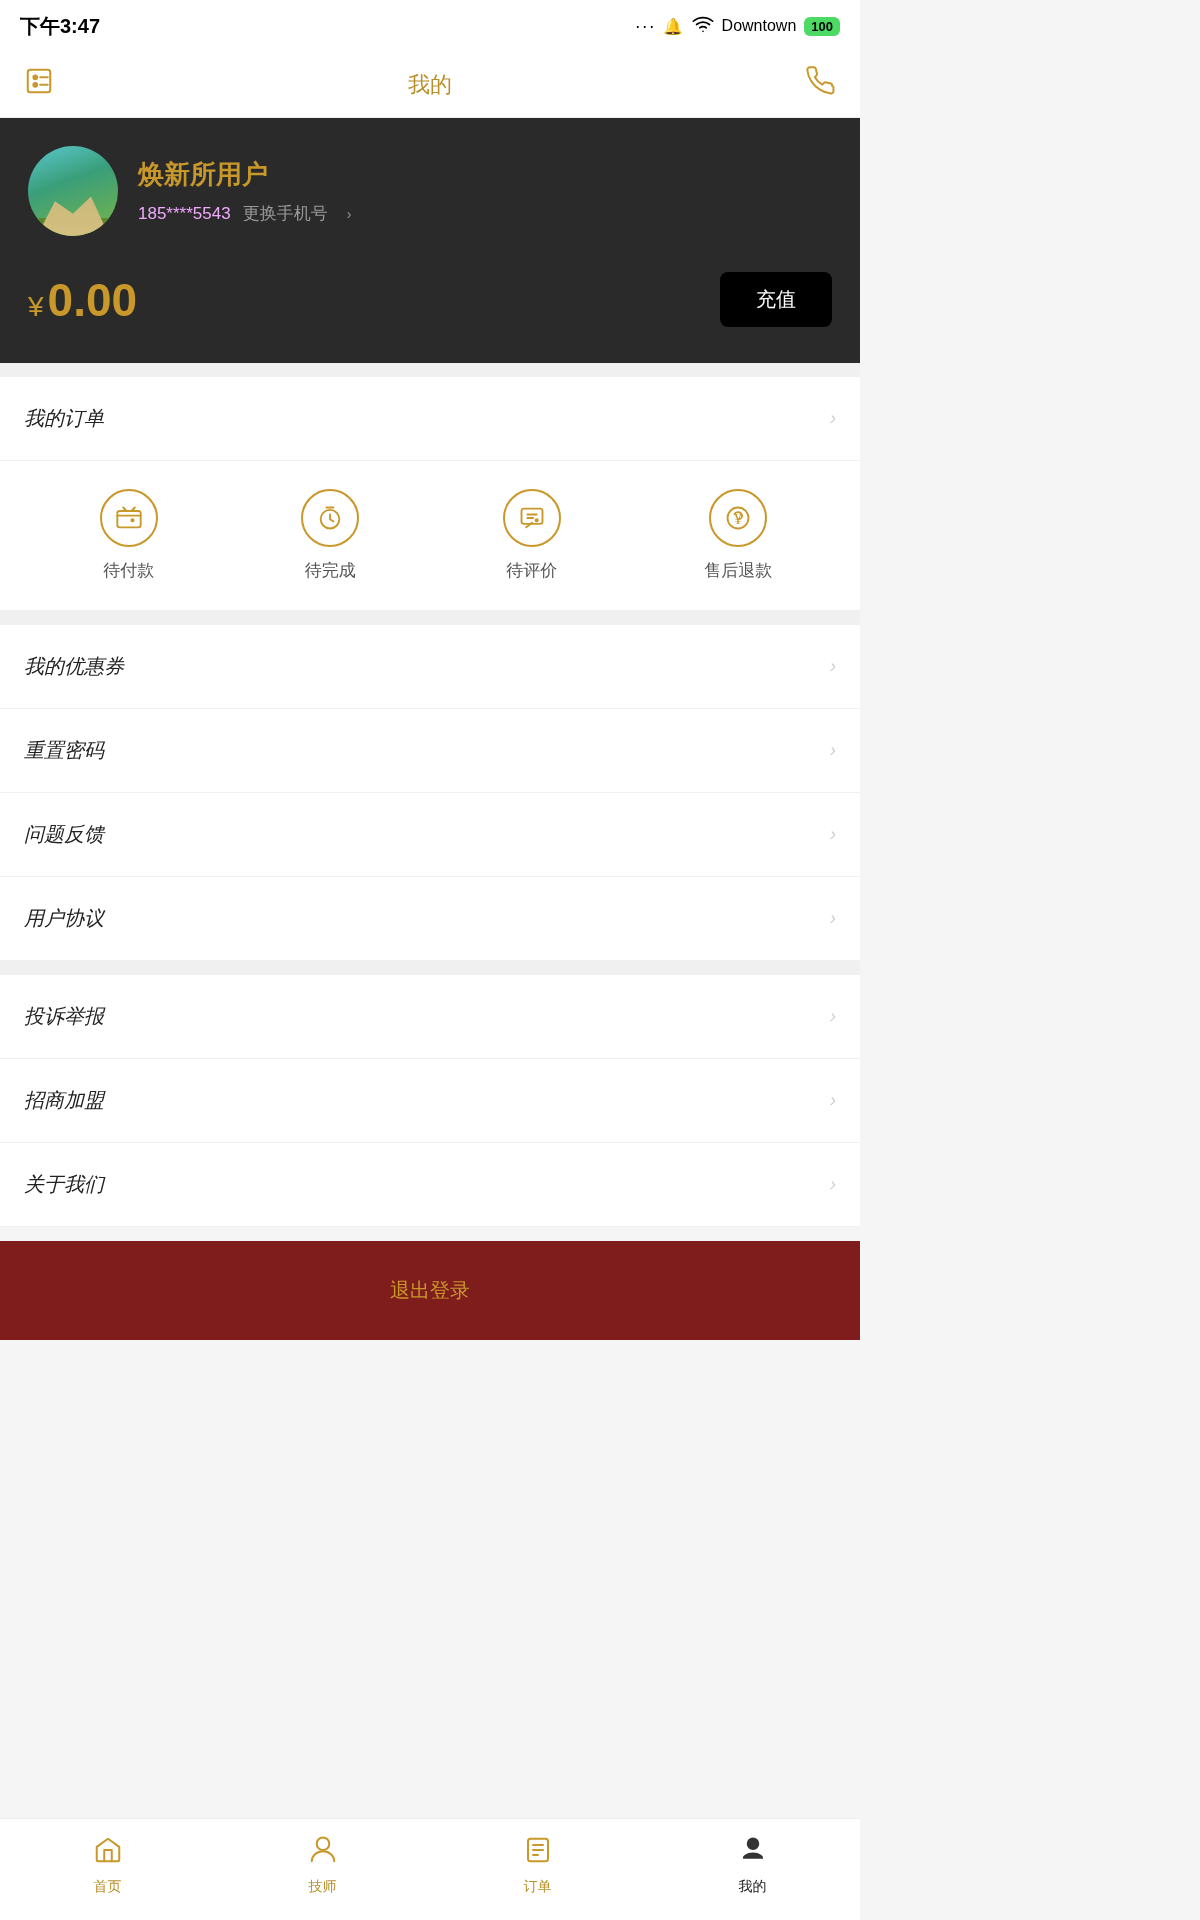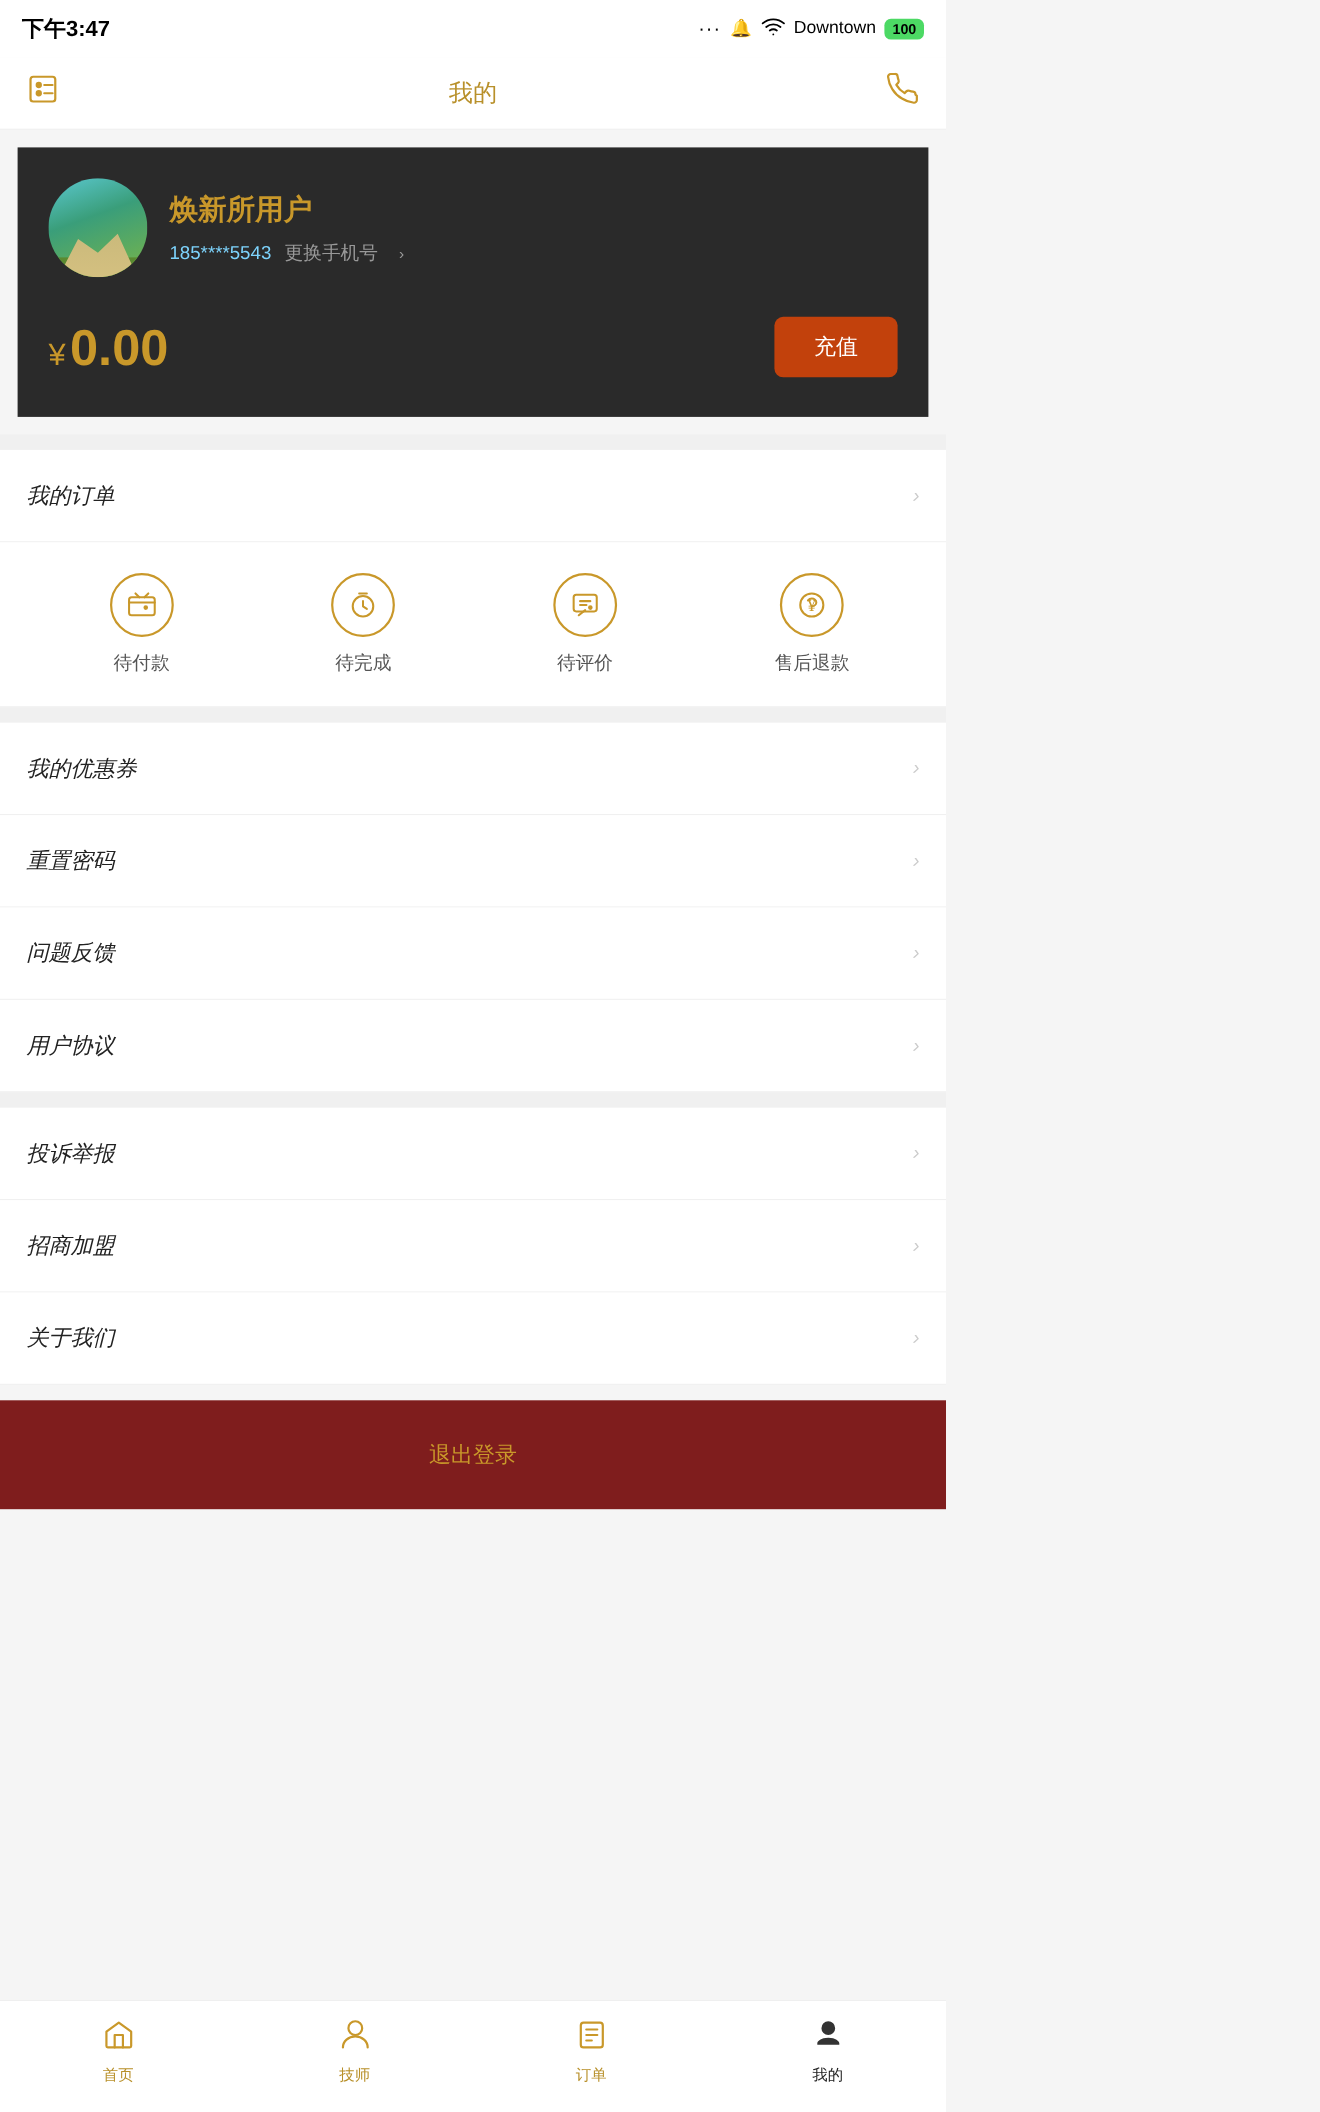--- a/index.html
+++ b/index.html
@@ -64,21 +64,21 @@
     }
     .nav-title {
       font-size: 22px;
       color: #b8902a;
       font-weight: 500;
     }
 
     
     .profile-card {
       background: #2a2a2a;
-      margin: 16px;
+      margin: 0;
       padding: 28px 28px 36px 28px;
       position: relative;
     }
     .profile-top {
       display: flex;
       align-items: center;
       gap: 20px;
       margin-bottom: 36px;
     }
     .avatar {
@@ -118,21 +118,21 @@
       color: #c9982a;
       margin-bottom: 10px;
     }
     .profile-phone-row {
       display: flex;
       align-items: center;
       gap: 12px;
     }
     .profile-phone {
       font-size: 17px;
-      color: #7dd3fc;
+      color: #f0abfc;
     }
     .profile-change {
       font-size: 17px;
       color: #999;
       display: flex;
       align-items: center;
       gap: 19px;
     }
     .profile-change .chevron {
       font-size: 14px;
@@ -166,21 +166,21 @@
       font-weight: 600;
       color: #c9982a;
     }
     .balance-currency {
       font-size: 28px;
       font-weight: 400;
       color: #c9982a;
       margin-right: 4px;
     }
     .recharge-btn {
-      background: #c2410c;
+      background: #000000;
       color: #fff;
       font-size: 20px;
       padding: 14px 36px;
       border: none;
       border-radius: 8px;
       cursor: pointer;
       font-weight: 500;
     }
 
     

